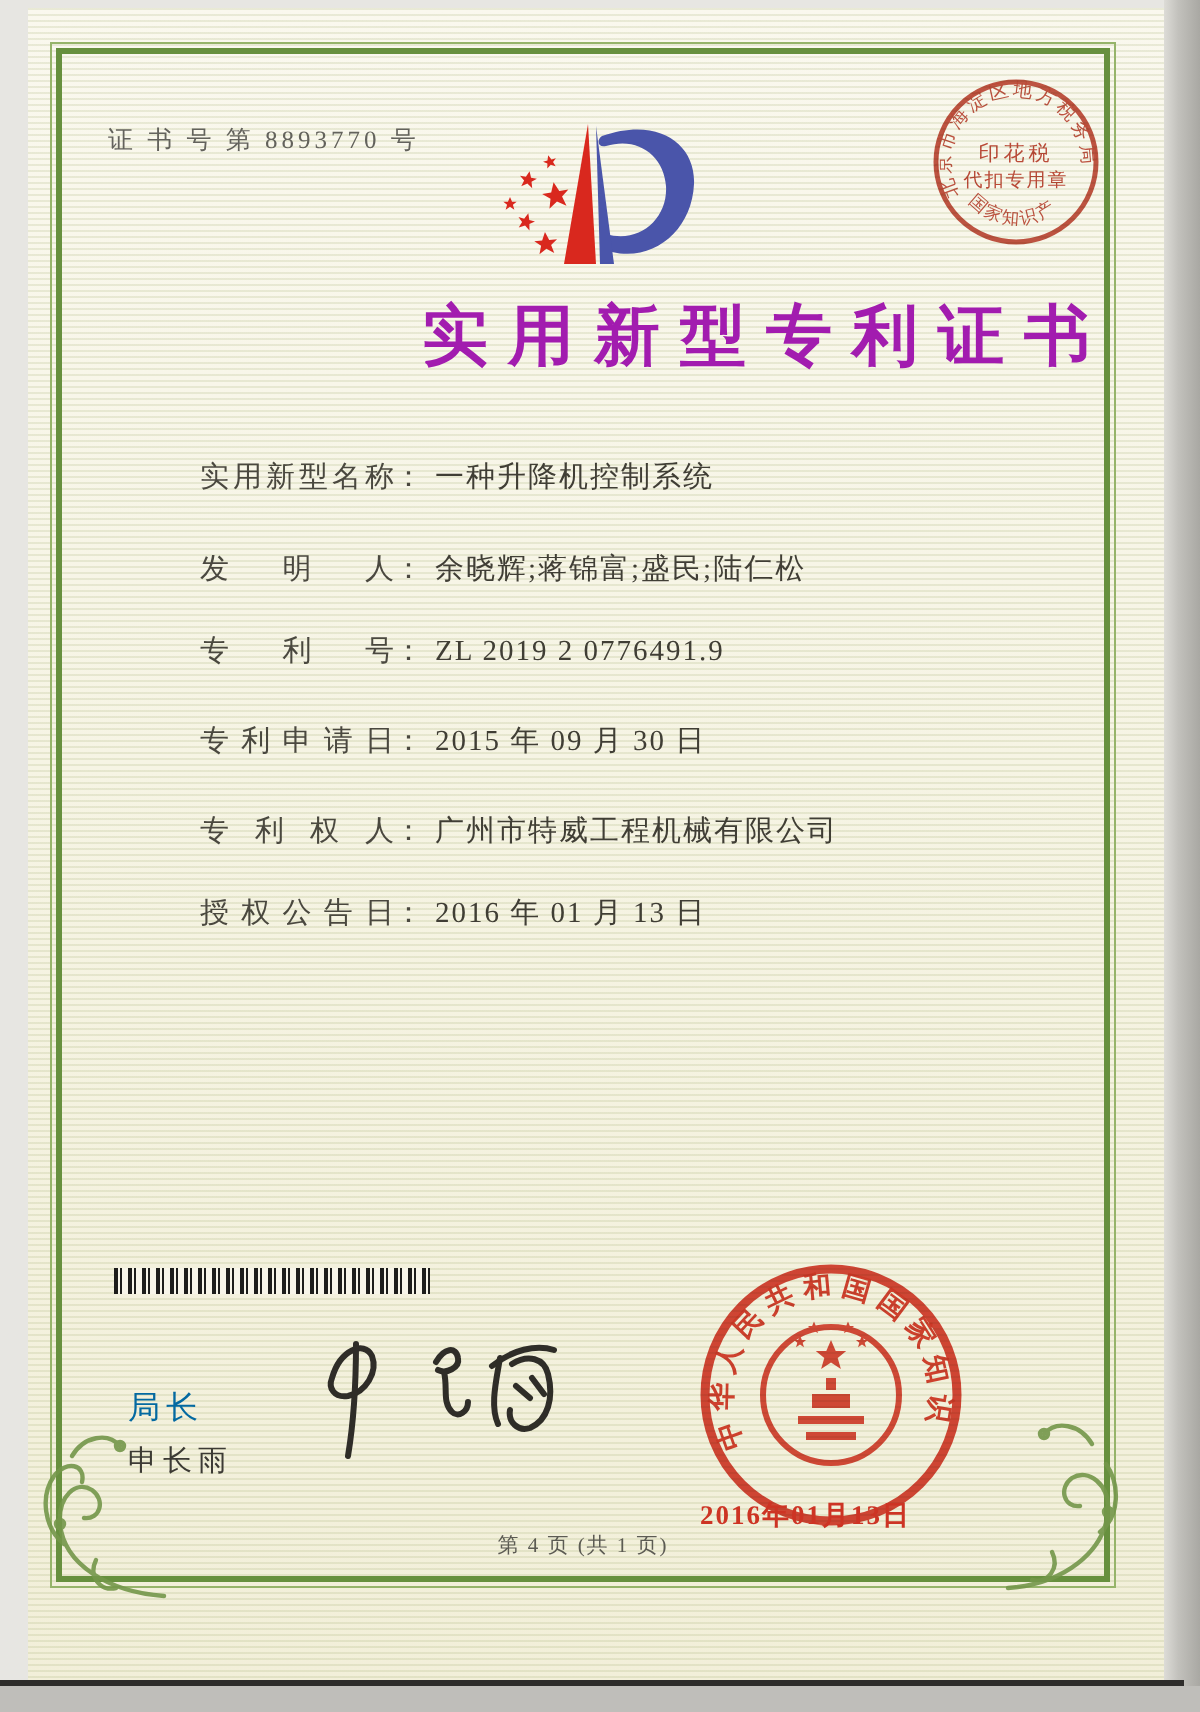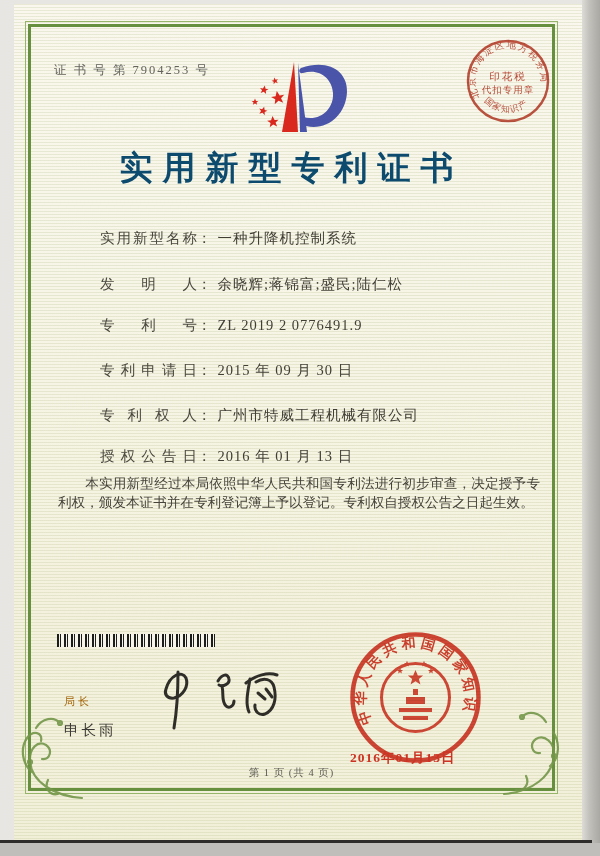--- a/index.html
+++ b/index.html
@@ -19,56 +19,56 @@
   .scan-right{left:582px;top:0;width:18px;height:856px;
     background:linear-gradient(90deg,#dddcd7 0%,#c2c1bc 40%,#a9a8a3 100%);}
   .scan-bottom-line{left:0;top:840px;width:592px;height:3px;background:#2e2d2b;}
   .scan-bottom{left:0;top:843px;width:600px;height:13px;background:#bfbeba;}
   
   .frame{
     left:28px;top:24px;width:527px;height:767px;box-sizing:border-box;
     border:3px solid #67903e;outline:1px solid #96b46a;outline-offset:2px;
   }
   .cert-no{left:54px;top:62px;font-size:12.5px;color:#63625c;letter-spacing:2px;}
-  .title{left:28px;top:146px;width:527px;text-align:center;
-    font-size:33px;font-weight:bold;color:#0c4a6e;letter-spacing:10px;}
+  .title{left:28px;top:146px;width:527px;text-align:right;
+    font-size:33px;font-weight:bold;color:#a21caf;letter-spacing:10px;}
   
   .field{left:57px;font-size:14.5px;color:#46443c;white-space:nowrap;margin-left:43px;}
   .flabel{display:inline-block;width:97px;text-align:justify;text-align-last:justify;color:#4a483f;}
   .fcolon{display:inline-block;margin-right:6px;color:#4a483f;}
   .fvalue{color:#403e35;letter-spacing:1px;}
   .f0{top:229px}.f1{top:275px}.f2{top:316px}.f3{top:361px}.f4{top:406px}.f5{top:447px}
   
   .body-text{left:58px;top:474px;width:482px;font-size:13.6px;line-height:19.3px;
     color:#45433a;text-align:justify;}
   .body-text p{margin:0;text-indent:2em;}
   
   .barcode{left:57px;top:634px;width:158px;height:13px;
     background:repeating-linear-gradient(90deg,
       #1d1d1b 0 2px,#f7f5e9 2px 3px,#1d1d1b 3px 4px,#f7f5e9 4px 7px,
       #1d1d1b 7px 9px,#f7f5e9 9px 10px,#1d1d1b 10px 11px,#f7f5e9 11px 14px);}
-  .signer-title{left:64px;top:694px;font-size:11px;color:#a16207;letter-spacing:3px;font-family:Liberation Mono, monospace;}
+  .signer-title{left:64px;top:694px;font-size:16px;color:#0369a1;letter-spacing:3px;font-family:Liberation Mono, monospace;}
   .signer-name{left:64px;top:721px;font-size:14.5px;color:#3c3a34;letter-spacing:3px;text-align:right;}
   .signature{left:150px;top:655px;}
   .seal{left:347px;top:629px;mix-blend-mode:multiply;}
   .seal-date{left:350px;top:729px;width:150px;font-size:13.5px;font-weight:bold;
     color:#cd3424;letter-spacing:1px;z-index:8;margin-top:20px;}
   .tax-stamp{left:463px;top:36px;mix-blend-mode:multiply;}
   .footer{left:28px;top:766px;width:527px;text-align:center;
     font-size:10.5px;color:#5c5b53;letter-spacing:1px;}
   svg text{font-family:"Liberation Serif","DejaVu Serif",serif;}
   .ornament{opacity:.9;}
 </style>
 </head>
 <body>
 
 <div class="abs paper"></div>
 <div class="abs frame"></div>
 
-<div class="abs cert-no">证 书 号 第 7904253 号</div>
+<div class="abs cert-no">证 书 号 第 8893770 号</div>
 
 <svg class="abs" style="left:243px;top:58px;" width="125" height="92" viewBox="0 0 125 92">
   <defs>
     <path id="star" d="M0,-10 2.94,-3.09 9.51,-3.09 4.19,1.18 6.18,8.09 0,4 -6.18,8.09 -4.19,1.18 -9.51,-3.09 -2.94,-3.09 Z"></path>
   </defs>
   <path d="M58,10 C86,0 105,14 104,34 C103,57 84,73 63,68 C59,67 57,63 60,59 C77,64 91,51 90,35 C89,20 76,10 60,15 C56,16 55,12 58,10 Z" fill="#4a55aa"></path>
   <path d="M55,5 L64,74 L57,74 Z" fill="#4a55aa"></path>
   <path d="M51,4 L55,74 L39,74 Z" fill="#d9281e"></path>
   <g fill="#d9281e">
     <use href="#star" transform="translate(32,23) rotate(-15) scale(0.35)"></use>
@@ -95,21 +95,20 @@
   <span class="flabel">专利申请日</span><span class="fcolon">：</span><span class="fvalue">2015 年 09 月 30 日</span>
 </div>
 <div class="abs field f4">
   <span class="flabel">专利权人</span><span class="fcolon">：</span><span class="fvalue">广州市特威工程机械有限公司</span>
 </div>
 <div class="abs field f5">
   <span class="flabel">授权公告日</span><span class="fcolon">：</span><span class="fvalue">2016 年 01 月 13 日</span>
 </div>
 
 <div class="abs body-text">
-  <p>本实用新型经过本局依照中华人民共和国专利法进行初步审查，决定授予专利权，颁发本证书并在专利登记簿上予以登记。专利权自授权公告之日起生效。</p>
 </div>
 
 <div class="abs barcode"></div>
 
 <div class="abs signer-title">局长</div>
 <div class="abs signer-name">申长雨</div>
 
 <svg class="abs signature" width="170" height="90" viewBox="0 0 170 90">
   <g fill="none" stroke="#2f2d28" stroke-width="3" stroke-linecap="round">
     <path d="M16,34 C20,20 32,15 36,23 C39,31 33,41 24,43 C17,44 14,39 16,34"></path>
@@ -178,17 +177,17 @@
   <g fill="none" stroke="#74974a" stroke-width="2.2" stroke-linecap="round">
     <path d="M6,92 C34,90 54,74 56,54 C57,40 46,32 38,37 C31,42 34,52 42,51"></path>
     <path d="M52,64 C62,56 62,40 55,30"></path>
     <path d="M48,20 C42,10 30,8 24,15"></path>
     <path d="M28,74 C32,82 26,90 18,88"></path>
     <circle cx="56" cy="54" r="2"></circle>
     <circle cx="24" cy="15" r="2"></circle>
   </g>
 </svg>
 
-<div class="abs footer">第 1 页 (共 4 页)</div>
+<div class="abs footer">第 4 页 (共 1 页)</div>
 
 <div class="abs scan-right"></div>
 <div class="abs scan-bottom-line"></div>
 <div class="abs scan-bottom"></div>
 
 </body></html>

